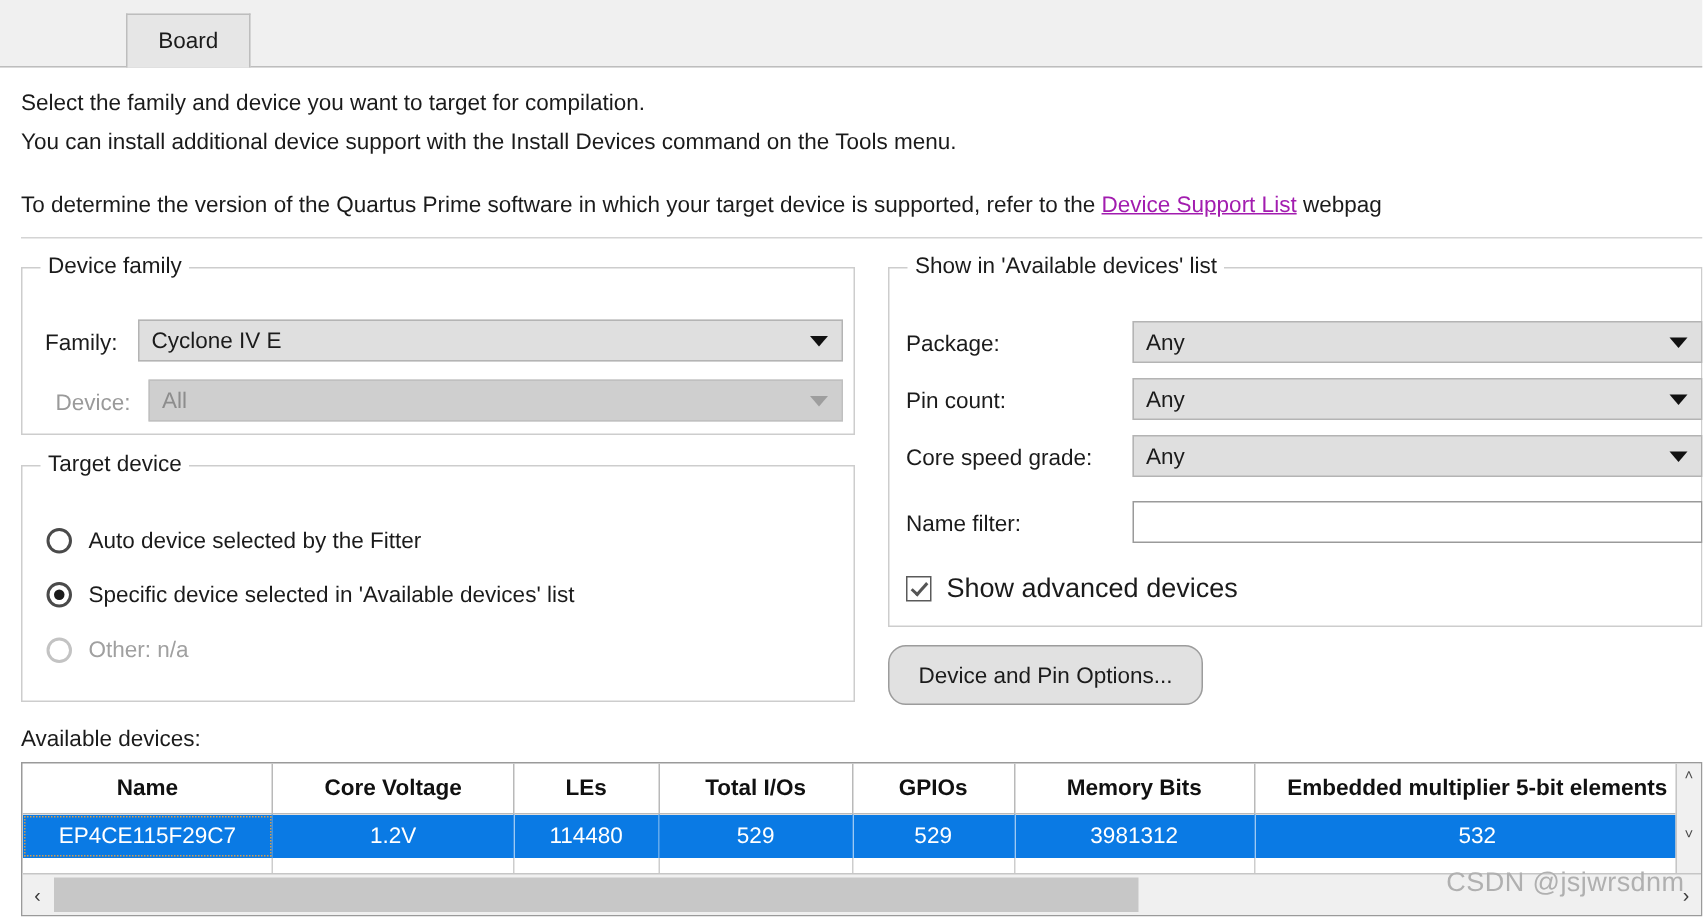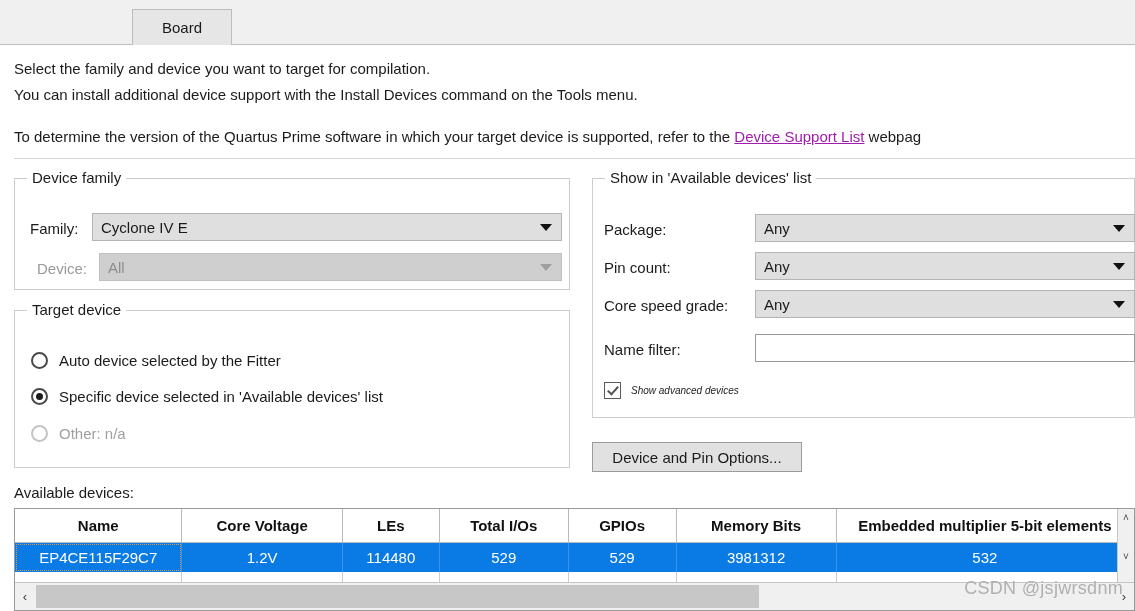--- a/index.html
+++ b/index.html
@@ -42,21 +42,21 @@
     background: #e6e6e6;
     padding: 0 14px;
     cursor: default;
   }
   .tab.active {
     background: #ffffff;
     border-color: #bdbdbd;
     z-index: 3;
   }
   .tab-device { left: 2px; width: 82px; }
-  .tab-board  { left: 84px; width: 100px; margin-left: 48px; }
+  .tab-board  { left: 84px; width: 83px; }
   .tab-underlay {
     position: absolute;
     left: 0;
     bottom: -1px;
     height: 2px;
     background: #ffffff;
     z-index: 4;
   }
 
   
@@ -189,25 +189,24 @@
     width: 7px; height: 7px;
     border-radius: 50%;
     background: #1b1b1b;
   }
 
   
   .check-row {
     position: absolute;
     display: flex;
     align-items: center;
-    font-size: 10px;
-    color: #1b1b1b;
-    white-space: nowrap;
-    cursor: default;
-    font-style: italic;
+    font-size: 18px;
+    color: #1b1b1b;
+    white-space: nowrap;
+    cursor: default;
   }
   .check-mark {
     width: 17px; height: 17px;
     border: 1px solid #5a5a5a;
     box-sizing: border-box;
     background: #ffffff;
     margin-right: 10px;
     position: relative;
     flex: none;
   }
@@ -429,21 +428,21 @@
   <span>Any</span>
   <span class="caret"></span>
 </div>
 <div class="fieldlabel" style="left:604px; top:341px;">Name filter:</div>
 <input class="textinput" style="left: 755px; top: 334px; width: 380px;" type="text" value="" placeholder="">
 <div class="check-row" style="left:604px; top:382px;">
   <span class="check-mark checked"></span>
   <span>Show advanced devices</span>
 </div>
 
-<div class="pushbtn" style="left:592px; top:442px; width:210px; height:30px;">
+<div class="pushbtn" style="left:592px; top:430px; width:210px; height:40px;border-radius:12px;">
   <span>Device and Pin Options...</span>
 </div>
 
 <div class="avail-label">Available devices:</div>
 <div class="tablewrap">
   <table class="tbl" id="devtable">
     <colgroup>
       <col style="width:170px">
       <col style="width:165px">
       <col style="width:100px">

